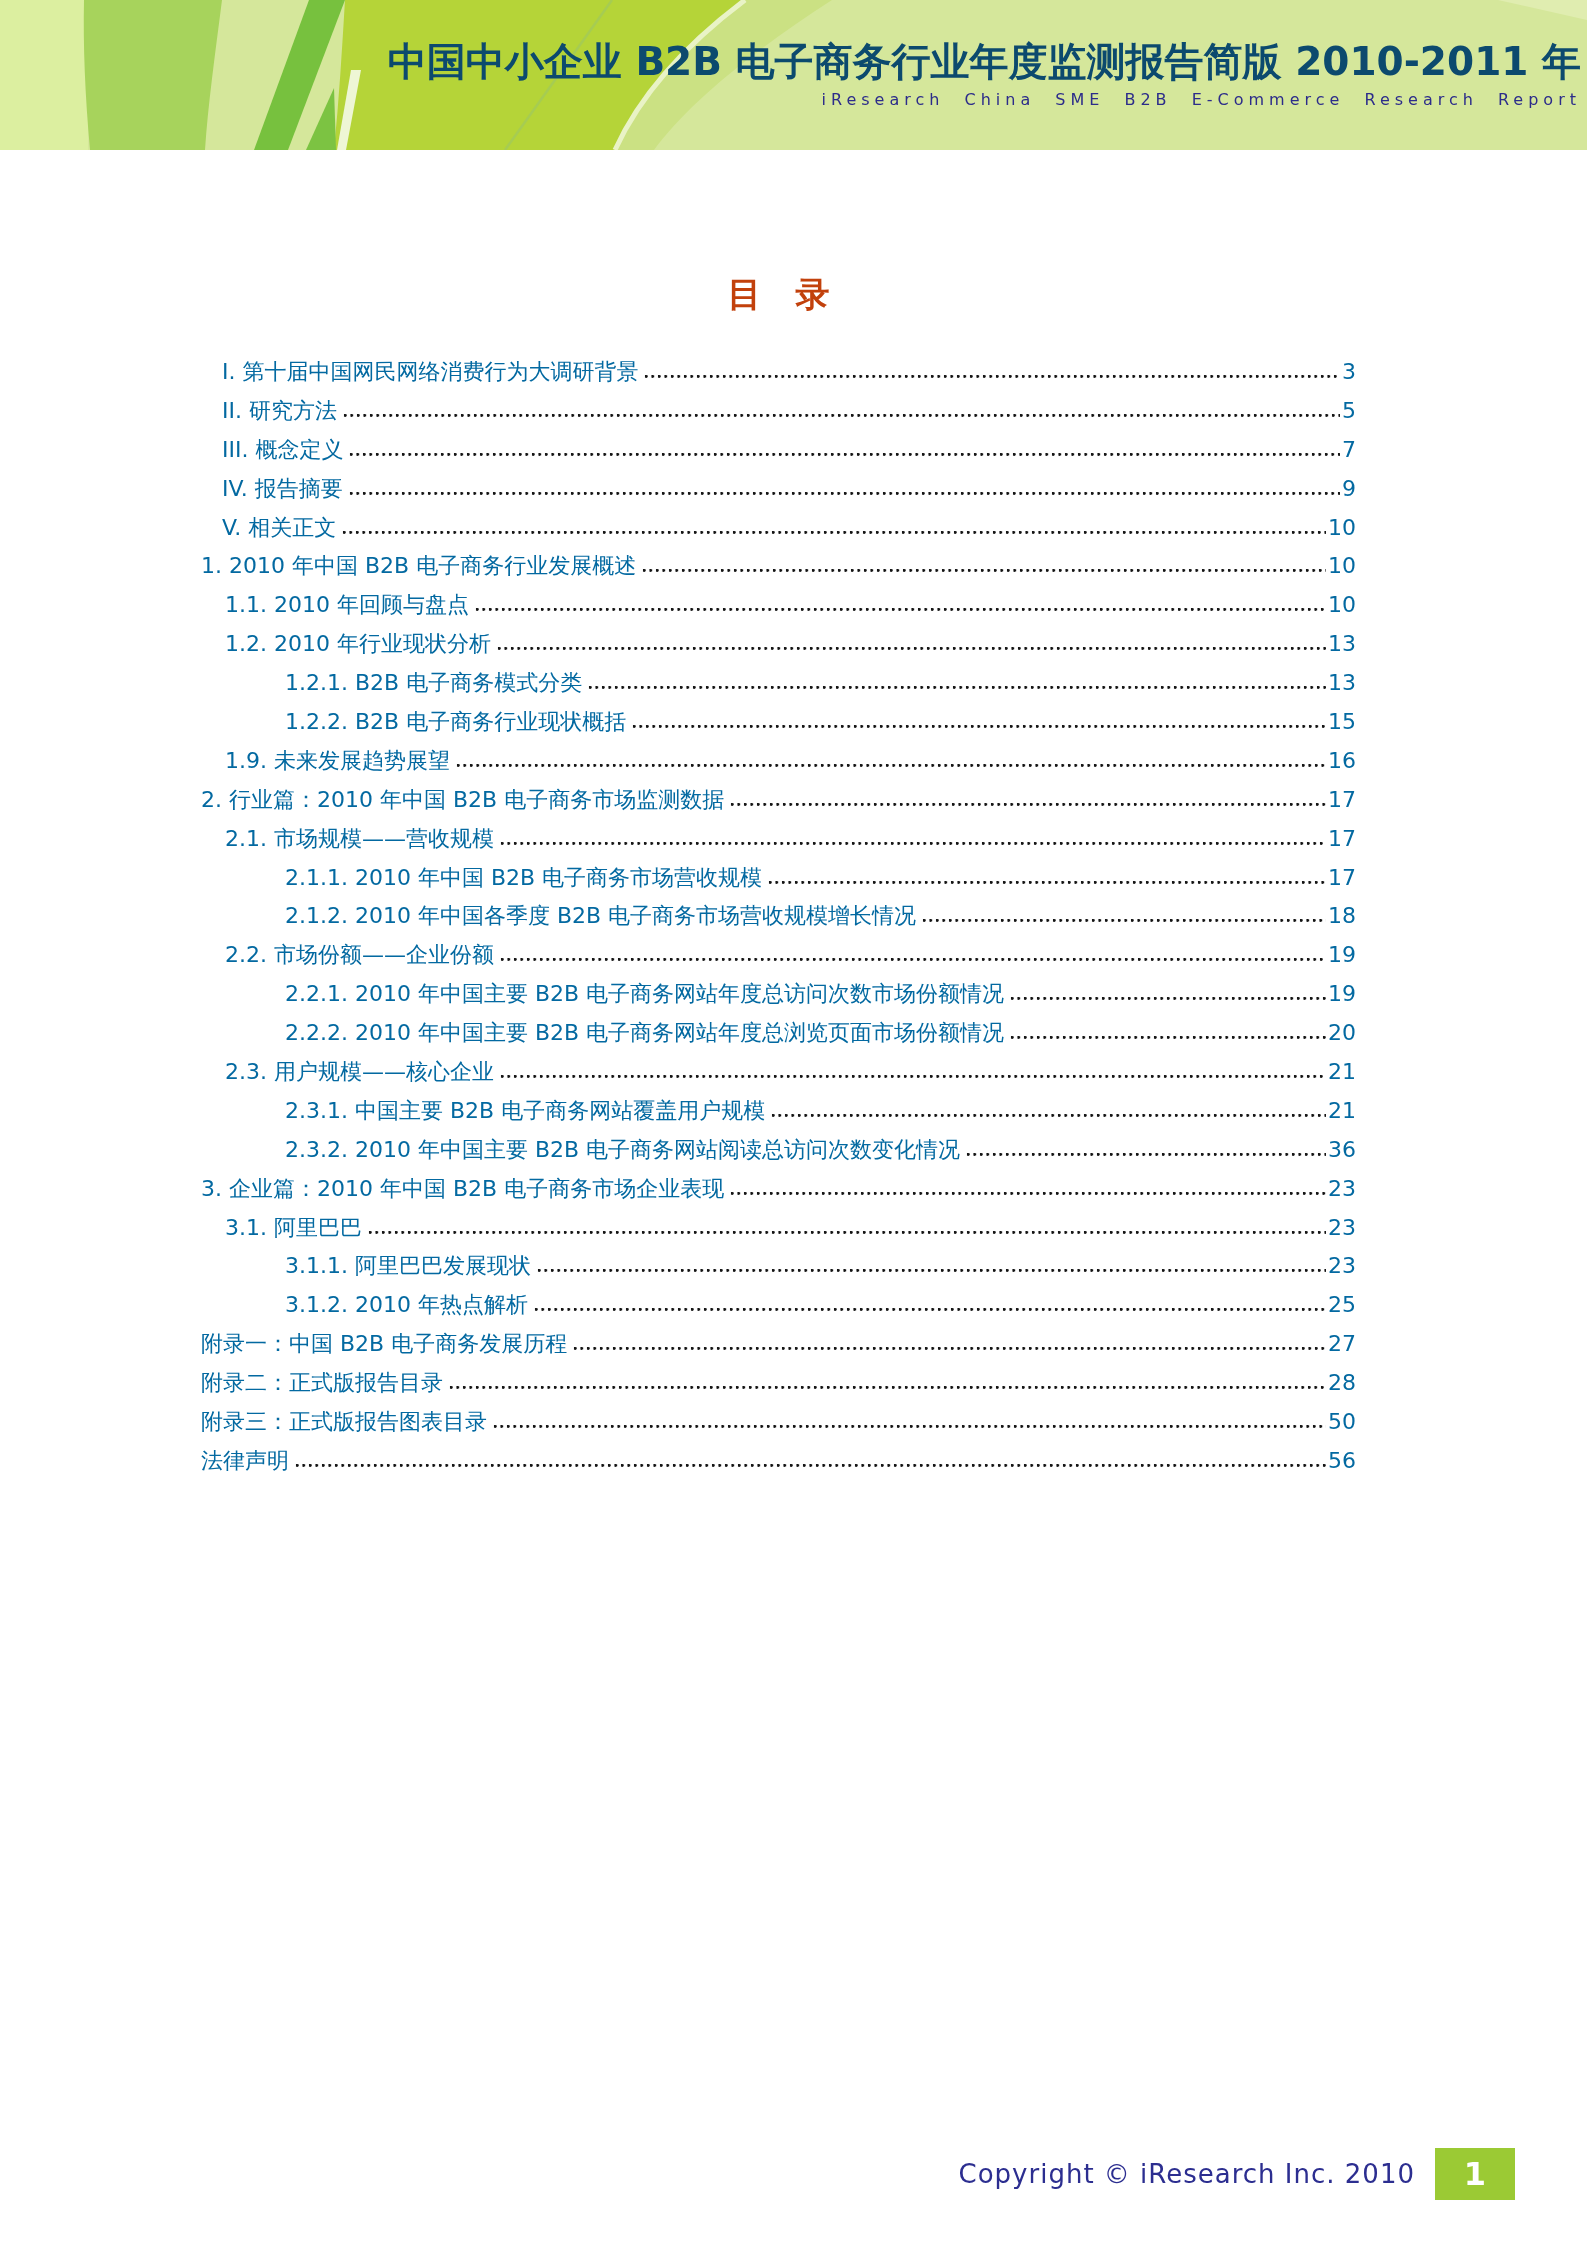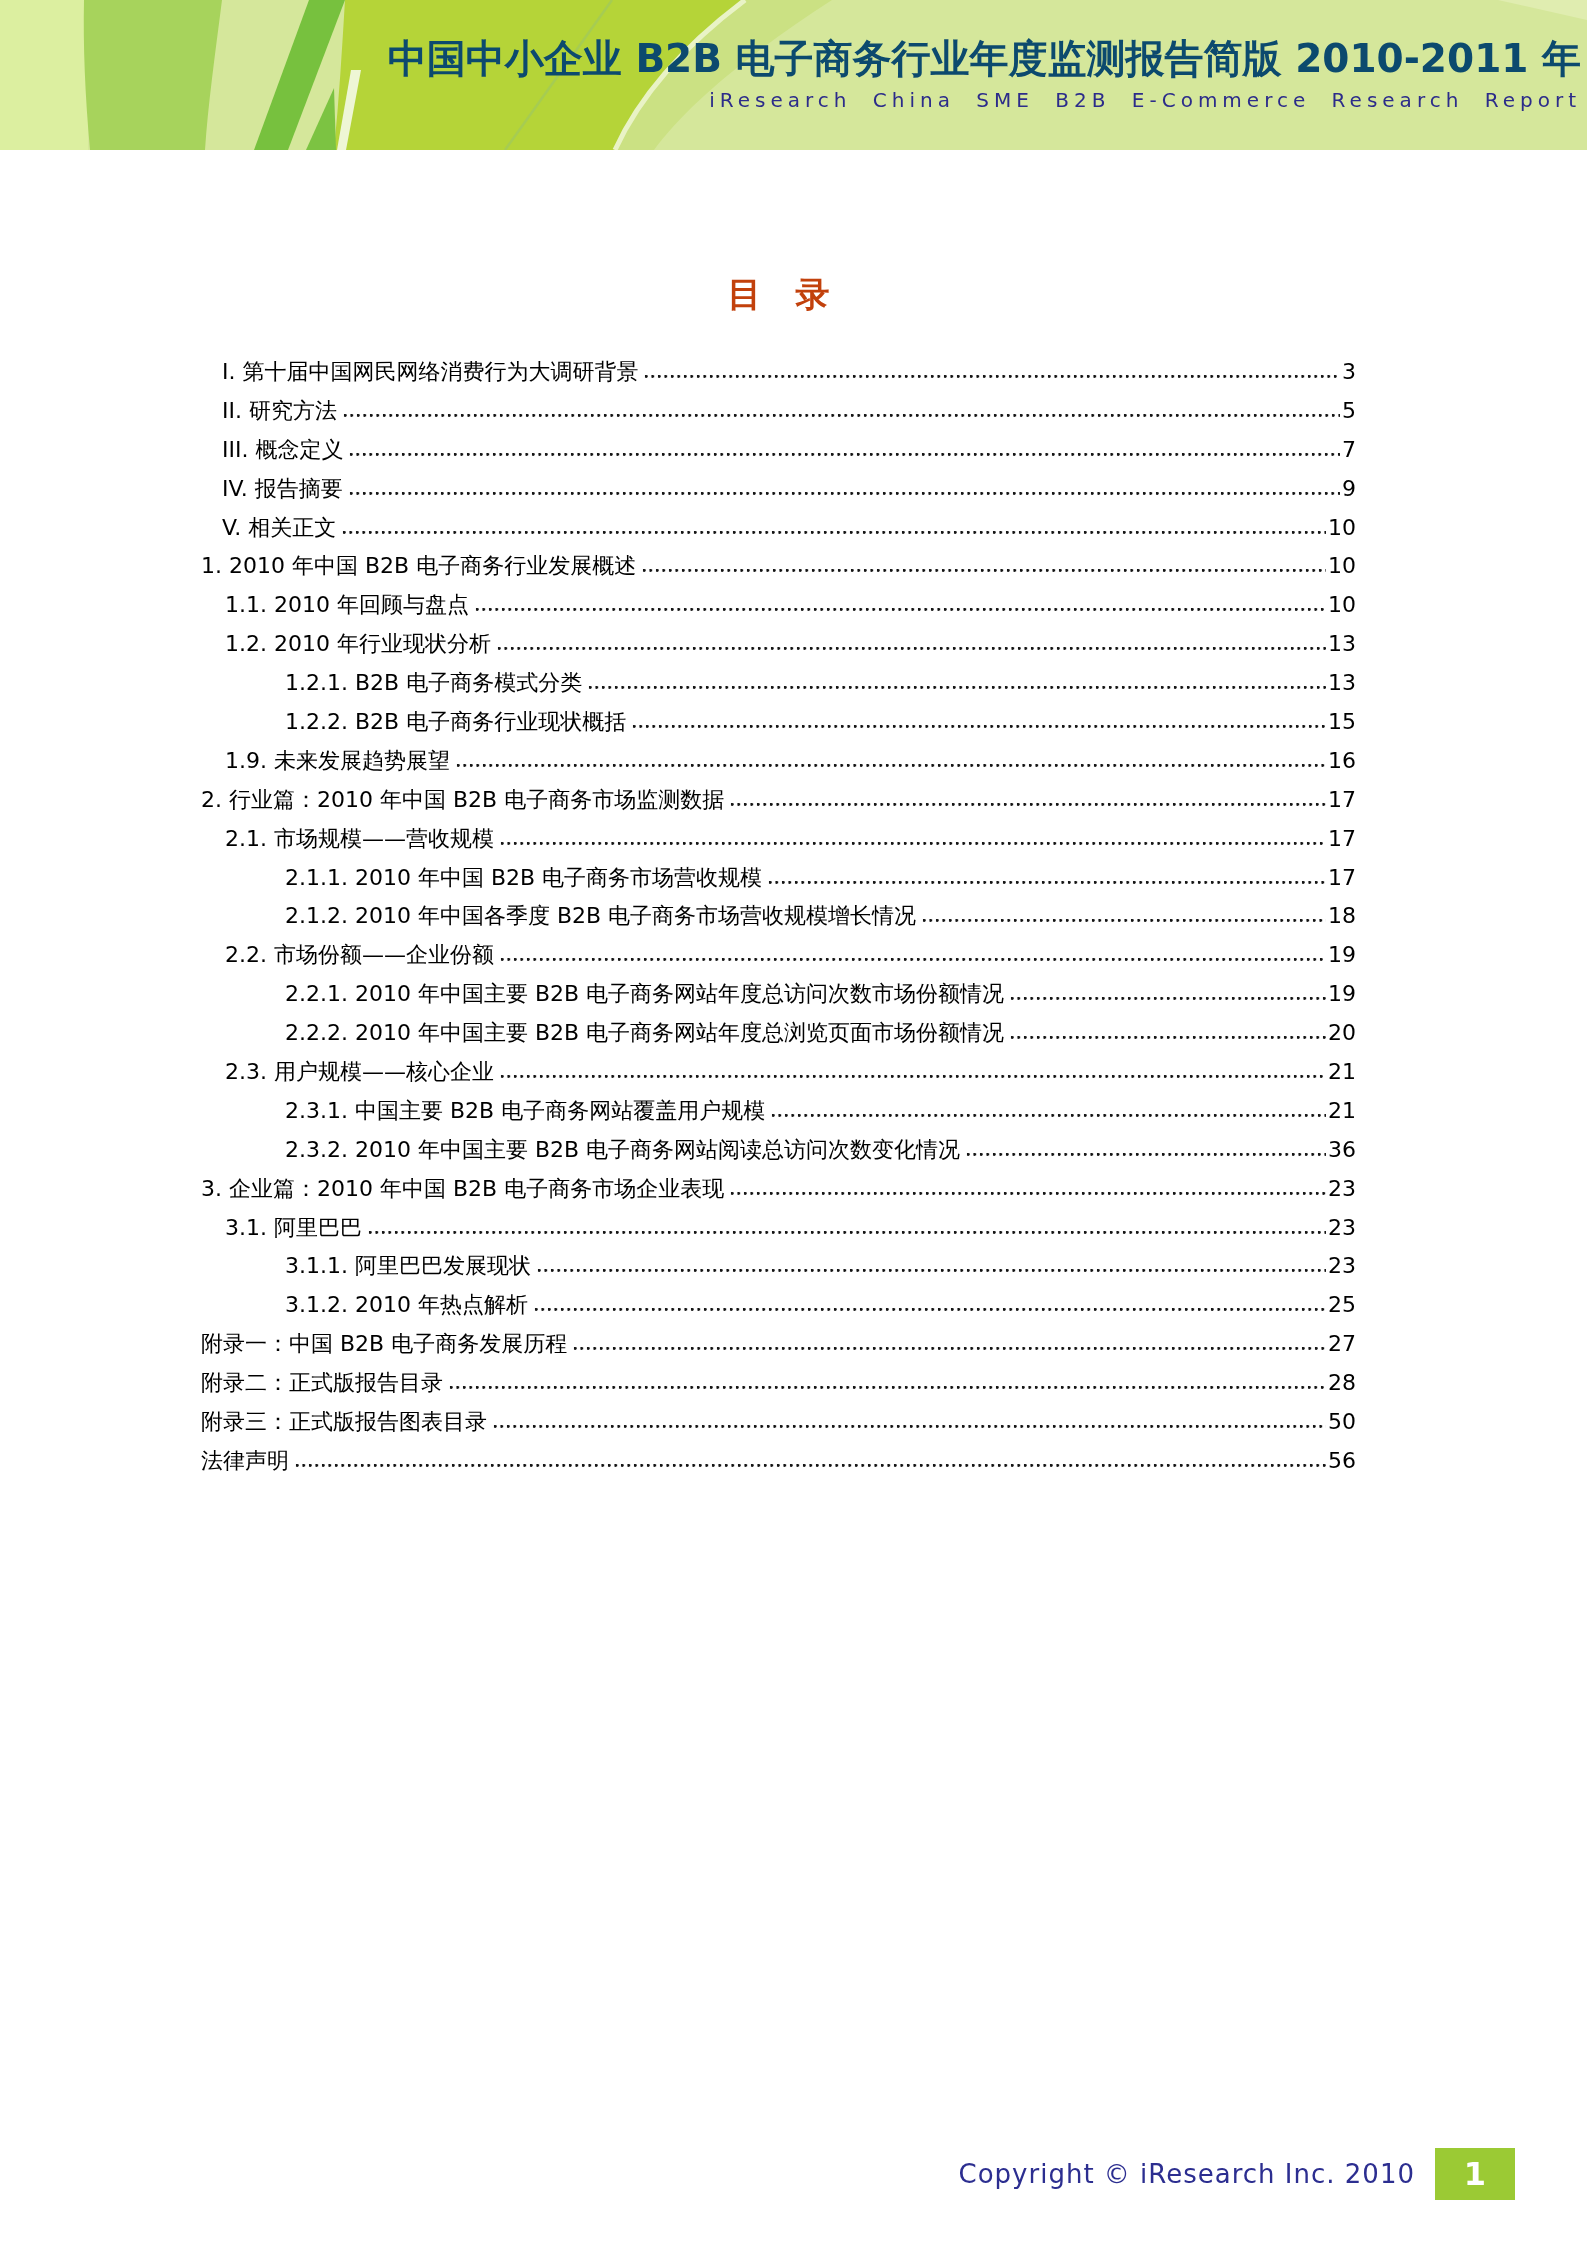--- a/index.html
+++ b/index.html
@@ -20,35 +20,35 @@
   .header-text {
     position: absolute; top: 0; right: 6px; height: 150px;
     display: flex; flex-direction: column; justify-content: center;
     align-items: flex-end; text-align: right;
   }
   .header-title {
     font-size: 39px; font-weight: bold; color: #0c4a6e;
     white-space: nowrap; line-height: 1.1; letter-spacing: 0px;
   }
   .header-subtitle {
-    margin-top: 7px; font-size: 20px; color: #2c2c8a;
+    margin-top: 7px; font-size: 16px; color: #2c2c8a;
     letter-spacing: 5px; word-spacing: 10px; white-space: nowrap;
   }
 
   
   .toc-main { position: absolute; left: 201px; top: 0; width: 1155px; }
   .toc-heading {
     position: absolute; top: 272px; left: 0; width: 100%;
     margin: 0; text-align: center;
     font-size: 34px; font-weight: bold; color: #c2410c;
   }
   .toc-list { position: absolute; top: 357px; left: 0; width: 100%; }
   .toc-row {
     display: flex; align-items: baseline;
-    height: 38.9px; font-size: 22px; color: #000000; cursor: default;
+    height: 38.9px; font-size: 22px; color: #0369a1; cursor: default;
   }
   .toc-label { white-space: nowrap; }
   .toc-row.lvl-roman .toc-label { padding-left: 21px; }
   .toc-row.lvl-0 .toc-label { padding-left: 0; }
   .toc-row.lvl-1 .toc-label { padding-left: 24px; }
   .toc-row.lvl-2 .toc-label { padding-left: 84px; }
   .toc-leader {
     flex: 1; height: 5px; margin: 0 2px 0 6px; min-width: 12px;
     background-image: radial-gradient(circle at 2.2px 2.4px, #141414 1.25px, rgba(0,0,0,0) 1.65px);
     background-size: 6.5px 5px; background-repeat: repeat-x;

